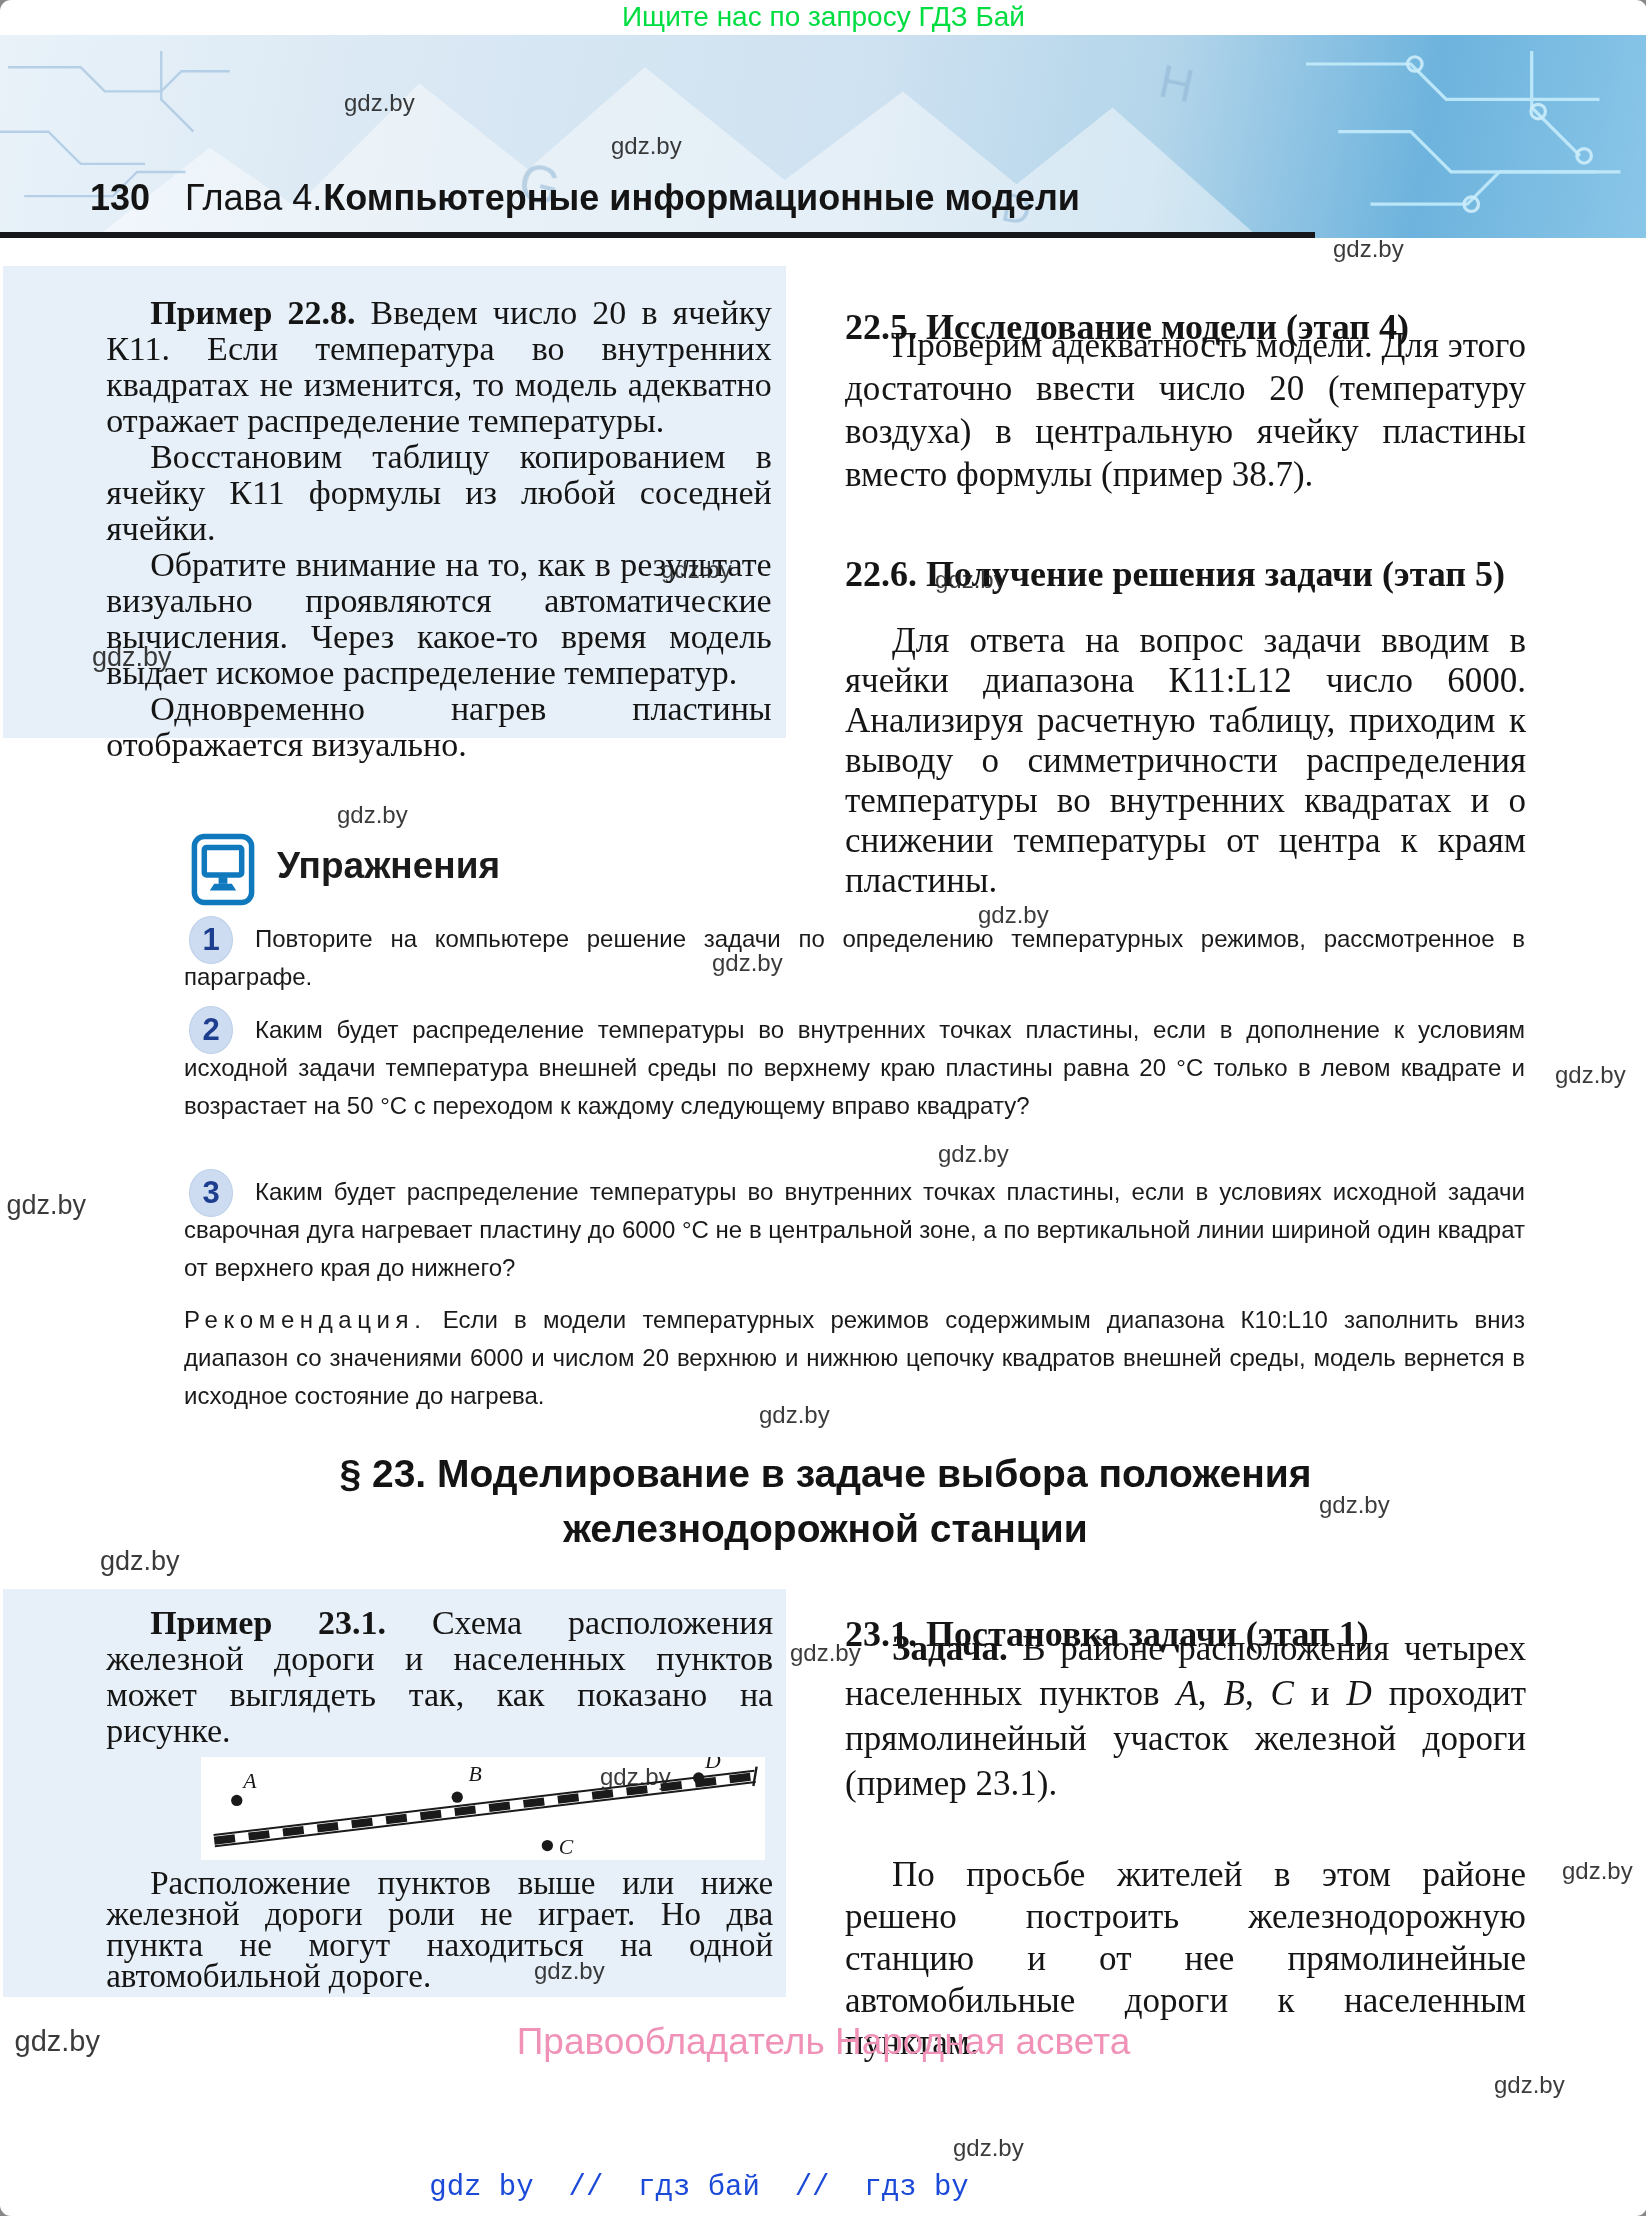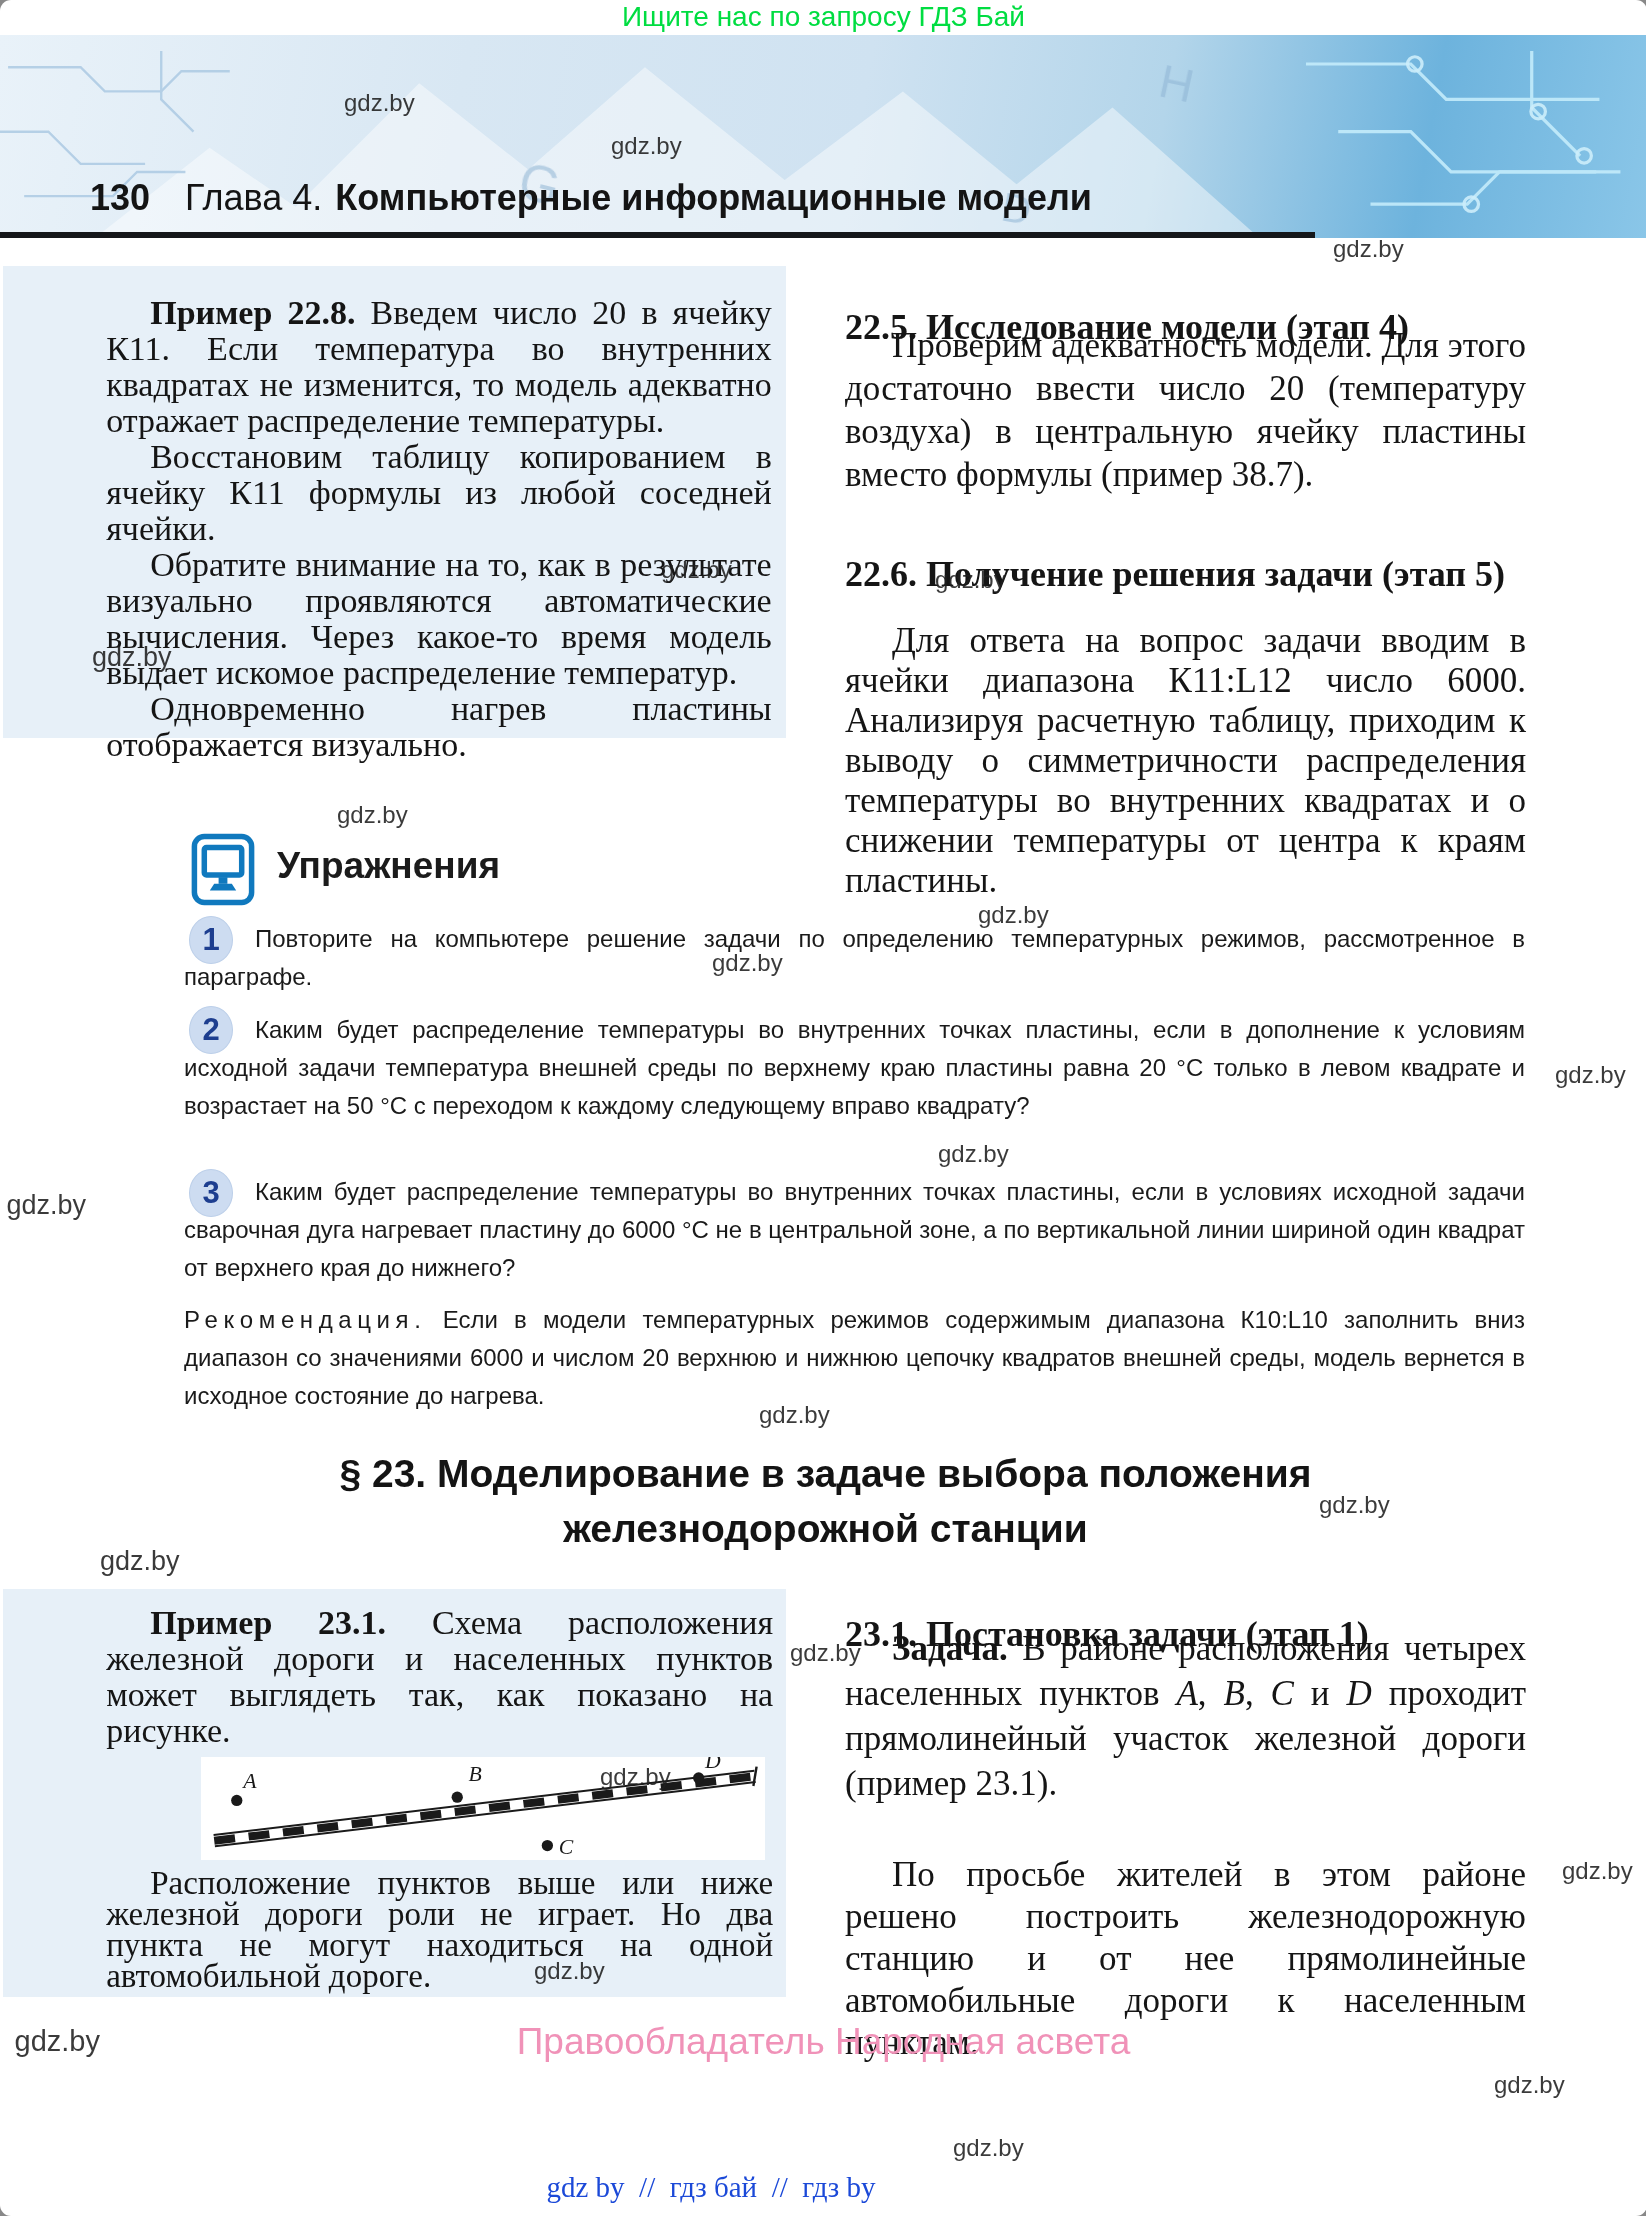--- a/index.html
+++ b/index.html
@@ -8,21 +8,21 @@
   
   .green-top{position:absolute;left:0;top:0;width:100%;height:34px;line-height:34px;text-align:center;
              font-family:"Liberation Sans",sans-serif;font-size:28px;color:#00dd41;}
   
   .banner{position:absolute;left:0;top:35px;width:1647px;height:203px;overflow:hidden;
           background:linear-gradient(100deg,#e9f2f9 0%,#d8e7f3 28%,#cfe2f1 52%,#b3d5ea 70%,#6db3dd 86%,#8ac6e8 100%);}
   .banner svg{position:absolute;left:0;top:0;}
   .header-row{position:absolute;left:90px;top:177px;font-family:"Liberation Sans",sans-serif;
               font-size:36px;color:#141414;white-space:nowrap;z-index:3;}
   .header-row .pageno{font-weight:bold;margin-right:35px;}
-  .header-row .chap{font-weight:normal;margin-right:13px;}
+  .header-row .chap{font-weight:normal;margin-right:1px;}
   .header-row .chaptitle{font-weight:bold;}
   .rule{position:absolute;left:0;top:232px;width:1315px;height:6.4px;background:#15171a;z-index:4;}
   
   .exbox{position:absolute;background:#e7f0f8;}
   .exbox1{left:3.2px;top:266px;width:783px;height:472px;padding:29px 14.5px 0 103px;box-sizing:border-box;}
   .exbox2{left:3.2px;top:1589px;width:783px;height:408px;box-sizing:border-box;}
   .exbox p{margin:0;text-align:justify;text-indent:44px;font-size:34px;line-height:36px;}
   .exbox2 .p1{position:absolute;left:103px;top:16px;width:667px;}
   .exbox2 .p2{position:absolute;left:103px;top:279px;width:667px;font-size:33px;line-height:31px;}
   .bold{font-weight:bold;}
@@ -44,22 +44,22 @@
        font-family:"Liberation Sans",sans-serif;font-size:24px;line-height:38px;color:#1a1a1a;}
   .rec .spread{letter-spacing:5.6px;}
   
   .s23{position:absolute;left:48px;top:1446px;width:1555px;text-align:center;
        font-family:"Liberation Sans",sans-serif;font-weight:bold;font-size:39px;line-height:55px;color:#141414;}
   
   .figure{position:absolute;left:201px;top:1757px;width:564px;height:103px;background:#ffffff;}
   
   .pink{position:absolute;left:0;top:2021px;width:1647px;text-align:center;
         font-family:"Liberation Sans",sans-serif;font-size:37px;color:#f092b8;}
-  .bluelinks{position:absolute;left:12px;top:2171px;width:1398px;text-align:center;
-        font-family:Liberation Serif, serif;font-size:29px;color:#1b49d8;white-space:pre;}
+  .bluelinks{position:absolute;left:0;top:2171px;width:1398px;text-align:center;
+        font-family:Liberation Mono, monospace;font-size:29px;color:#1b49d8;white-space:pre;}
   
   .wm{position:absolute;font-family:"Liberation Sans",sans-serif;font-size:24px;color:#1f1f1f;opacity:.88;}
 </style>
 </head>
 <body>
 
 <div class="page">
 
   <div class="green-top">Ищите нас по запросу ГДЗ Бай</div>
 

